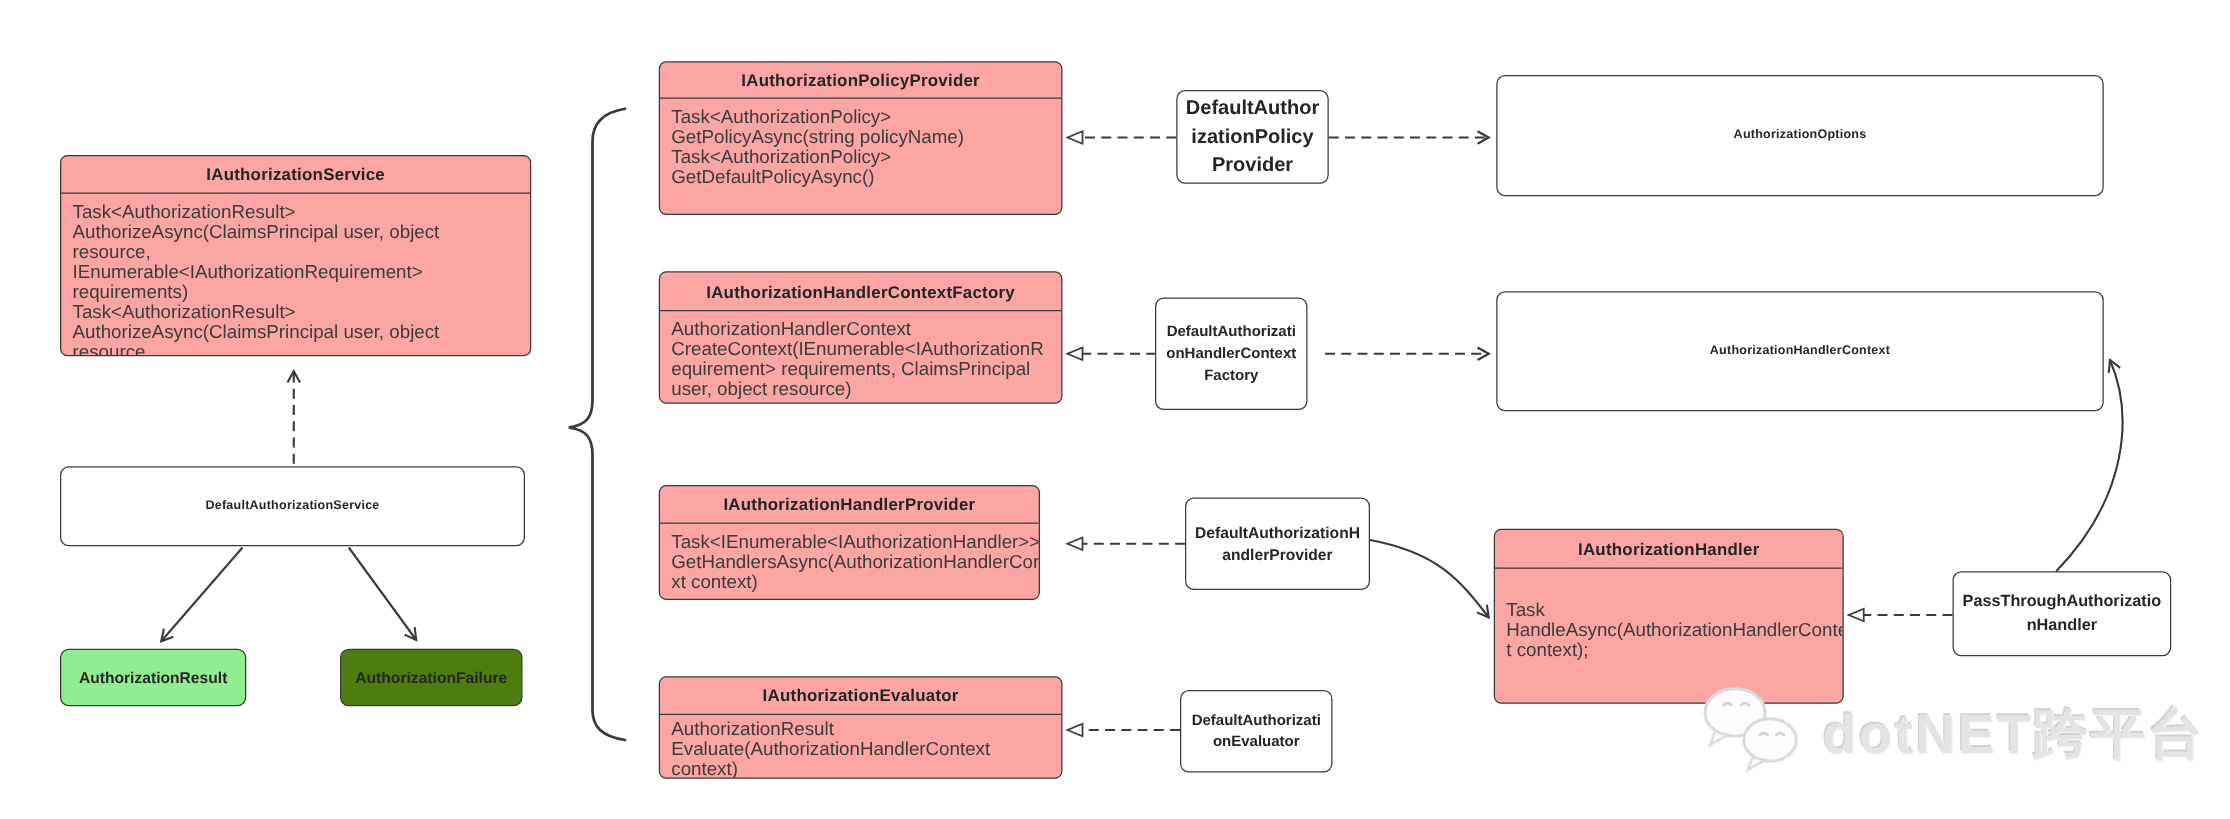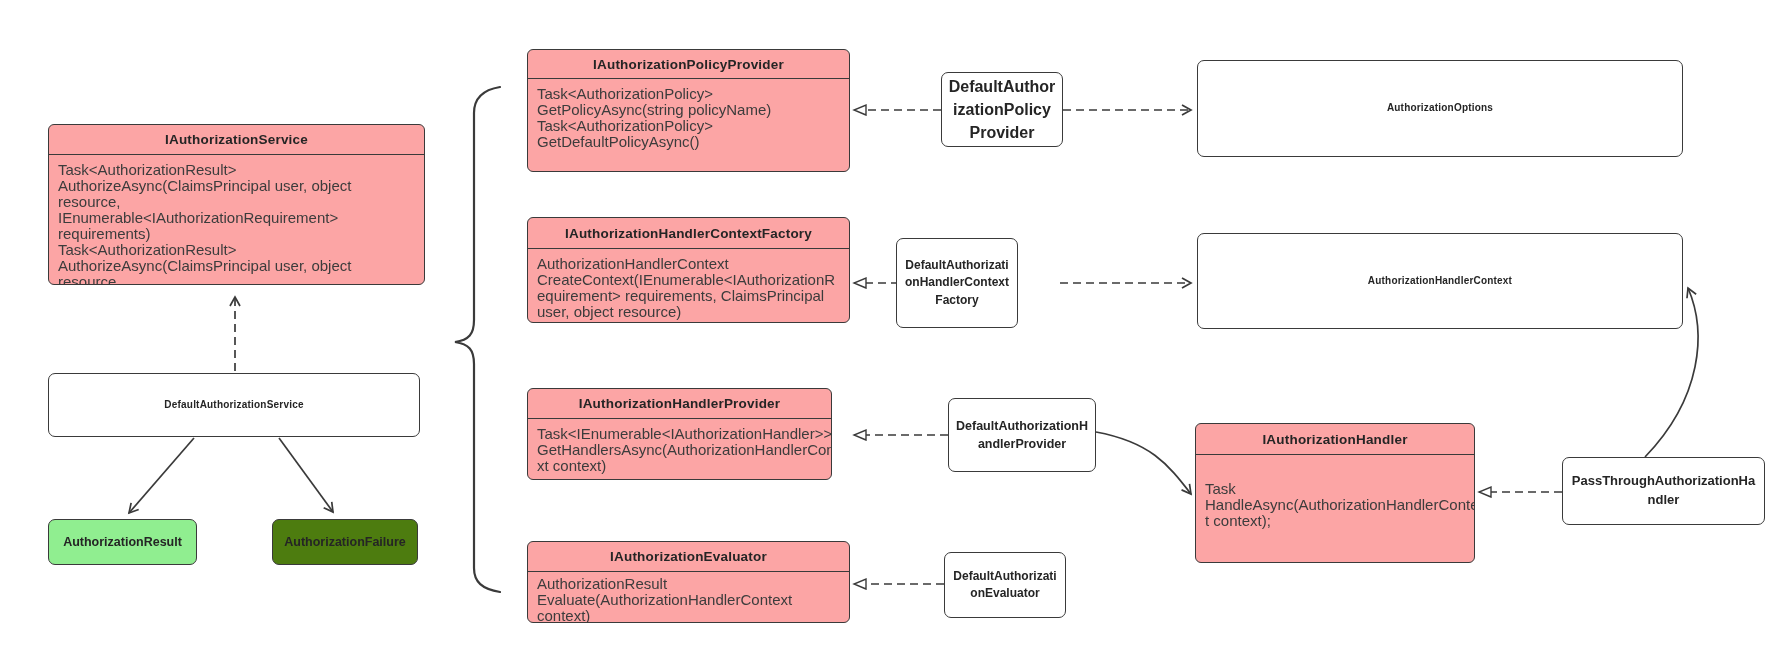--- a/index.html
+++ b/index.html
@@ -113,33 +113,50 @@
 
   <div class="cls" style="left:527px;top:541px;width:323px;height:82px;">
     <div class="cls-title" style="height:29px">IAuthorizationEvaluator</div>
     <div class="cls-body" style="padding-top:4px">AuthorizationResult
 Evaluate(AuthorizationHandlerContext
 context)</div>
   </div>
 
   <div class="node" style="left:941px;top:72px;width:122px;height:75px;font-size:16px;">DefaultAuthorizationPolicyProvider</div>
 
-  <div class="node" style="left:896px;top:238px;width:122px;height:90px;font-size:12px;">DefaultAuthorizationHandlerContextFactory</div>
+  <div class="node" style="left:924px;top:238px;width:122px;height:90px;font-size:12px;">DefaultAuthorizationHandlerContextFactory</div>
 
   <div class="node" style="left:948px;top:398px;width:148px;height:74px;">DefaultAuthorizationHandlerProvider</div>
 
   <div class="node" style="left:944px;top:552px;width:122px;height:66px;font-size:12px;">DefaultAuthorizationEvaluator</div>
 
   <div class="node wide" style="left:1197px;top:60px;width:486px;height:97px;">AuthorizationOptions</div>
 
   <div class="node wide" style="left:1197px;top:233px;width:486px;height:96px;">AuthorizationHandlerContext</div>
 
   <div class="cls" style="left:1195px;top:423px;width:280px;height:140px;">
     <div class="cls-title" style="height:30px">IAuthorizationHandler</div>
     <div class="cls-body pad-top">Task
 HandleAsync(AuthorizationHandlerContex
 t context);</div>
   </div>
 
-  <div class="node" style="left:1562px;top:457px;width:203px;height:68px;font-size:13px;">PassThroughAuthorizationHandler</div>
+  <div class="node" style="left:1562px;top:457px;width:175px;height:68px;font-size:13px;">PassThroughAuthorizationHandler</div>
 
+  <div class="watermark">
+    <svg class="wm-icon" width="96" height="78" viewBox="0 0 96 78">
+      <g stroke="#dcdcdc" stroke-width="2.5" fill="#fdfdfd">
+        <ellipse cx="30" cy="22" rx="24" ry="19"></ellipse>
+        <path d="M14,37 L10,48 L24,40 Z" stroke-width="2"></path>
+        <ellipse cx="58" cy="44" rx="21" ry="17"></ellipse>
+        <path d="M44,58 L40,68 L54,60 Z" stroke-width="2"></path>
+      </g>
+      <g fill="none" stroke="#d2d2d2" stroke-width="2.2" stroke-linecap="round">
+        <path d="M21,16 q3,-3 6,0"></path>
+        <path d="M35,16 q3,-3 6,0"></path>
+        <path d="M50,40 q3,-3 6,0"></path>
+        <path d="M63,40 q3,-3 6,0"></path>
+      </g>
+    </svg>
+    <span class="wm-text">dotNET跨平台</span>
+  </div>
 
 </div>
 
 </body></html>

